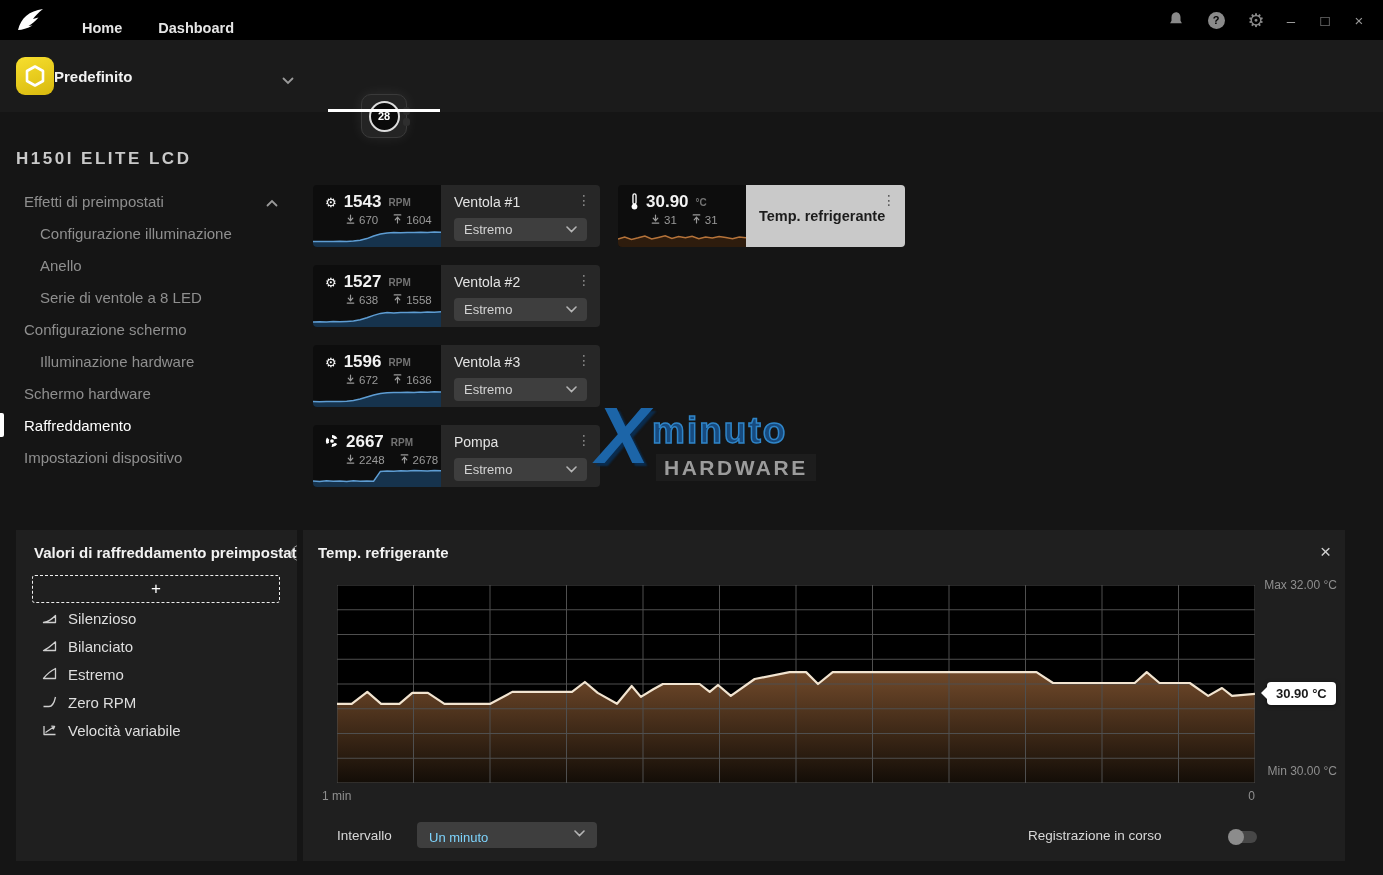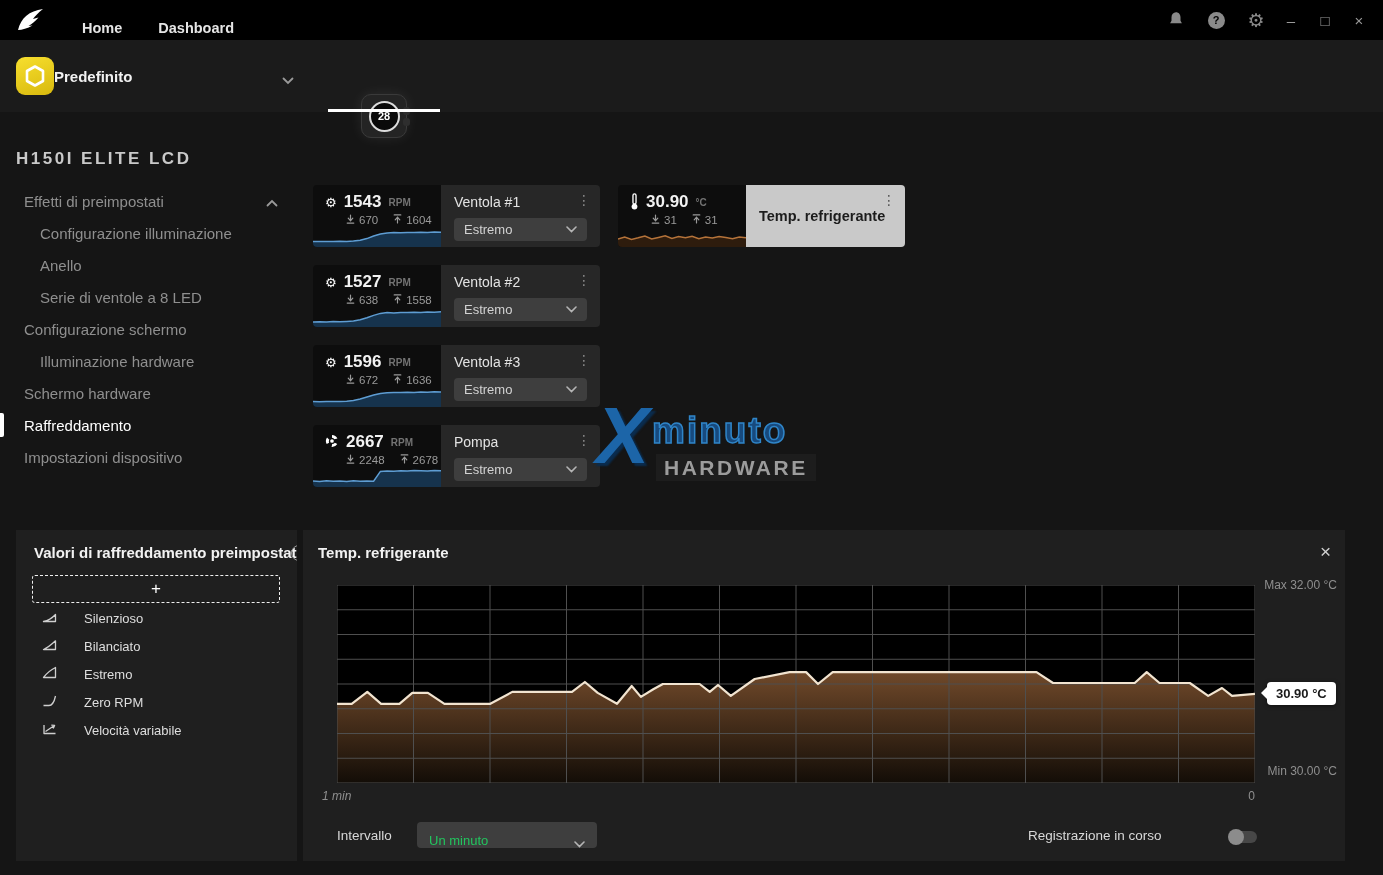--- a/index.html
+++ b/index.html
@@ -63,34 +63,34 @@
   .wm-x { position:absolute; left:0; top:-10px; font-size:80px; font-weight:700; font-style:italic; color:#1c65a8; text-shadow:3px 3px 2px #0a2c4e; line-height:1; }
   .wm-treme { position:absolute; left:56px; top:6px; font-size:37px; font-weight:700; color:#174a7e; -webkit-text-stroke:1.5px #2f85c8; letter-spacing:2px; line-height:1; }
   .wm-hardware { position:absolute; left:60px; top:48px; font-size:21px; font-weight:700; color:#9c9c9c; letter-spacing:2.5px; background:#1d1d1d; padding:1px 8px; line-height:1.2; }
   
   .panel { position:absolute; background:#1f1f1f; }
   #presets-panel { left:16px; top:530px; width:281px; height:331px; overflow:hidden; }
   .panel-title { position:absolute; left:18px; top:14px; font-size:15px; font-weight:700; color:#f2f2f2; white-space:nowrap; }
   .info-clip { position:absolute; right:-10px; top:15px; width:16px; height:16px; border:1.5px solid #9a9a9a; border-radius:50%; }
   .add-preset { position:absolute; left:16px; top:45px; width:248px; height:28px; border:1px dashed #f0f0f0; border-radius:3px; color:#fff; display:flex; align-items:center; justify-content:center; font-size:17px; cursor:pointer; }
   #preset-list { position:absolute; left:26px; top:74px; right:8px; }
-  .preset-item { height:28px; display:flex; align-items:center; gap:27px; color:#dedede; font-size:13px; cursor:pointer; }
+  .preset-item { height:28px; display:flex; align-items:center; gap:11px; color:#dedede; font-size:15px; cursor:pointer; }
   #chart-panel { left:303px; top:530px; width:1042px; height:331px; }
   #chart-panel .panel-title { left:15px; }
   .panel-close { position:absolute; right:14px; top:11px; color:#cfcfcf; font-size:19px; cursor:pointer; }
   #chart-box { position:absolute; left:34px; top:55px; width:918px; height:198px; }
   .axis-label { position:absolute; color:#8f8f8f; font-size:12px; white-space:nowrap; }
   .lbl-max { right:8px; top:48px; }
   .lbl-min { right:8px; top:234px; }
-  .lbl-xstart { left:19px; top:259px;font-style:italic; }
+  .lbl-xstart { left:19px; top:259px; }
   .lbl-xend { left:934px; top:259px; width:18px; text-align:right; }
   .tooltip { position:absolute; left:964px; background:#fff; color:#1a1a1a; font-size:13px; font-weight:700; padding:4px 9px; border-radius:4px; box-shadow:0 1px 4px rgba(0,0,0,.5); }
   .tooltip::before { content:""; position:absolute; left:-6px; top:50%; transform:translateY(-50%); border:6px solid transparent; border-right-color:#fff; border-left-width:0; }
   .interval-label { position:absolute; left:34px; top:298px; font-size:13.5px; color:#d8d8d8; }
-  .interval-dd { position:absolute; left:114px; top:292px; width:180px; height:26px; background:#3e3e3e; border-radius:4px; display:flex; align-items:flex-end; padding:0 12px; color:#22c55e; font-size:13px; cursor:pointer; }
+  .interval-dd { position:absolute; left:114px; top:292px; width:180px; height:26px; background:#3e3e3e; border-radius:4px; display:flex; align-items:flex-start; padding:8px 12px; color:#7dd3fc; font-size:13px; cursor:pointer; }
   .interval-dd .dd-chevron { margin-left:auto; }
   .recording-label { position:absolute; left:725px; top:298px; font-size:13.5px; color:#d8d8d8; }
   .toggle { position:absolute; left:927px; top:301px; width:27px; height:12px; background:#474747; border-radius:6px; cursor:pointer; }
   .toggle .knob { position:absolute; left:-2px; top:-2px; width:16px; height:16px; border-radius:50%; background:#8c8c8c; }
 </style>
 </head>
 <body>
 
 <div class="topbar">
   <svg class="corsair-logo" viewBox="0 0 30 26">

